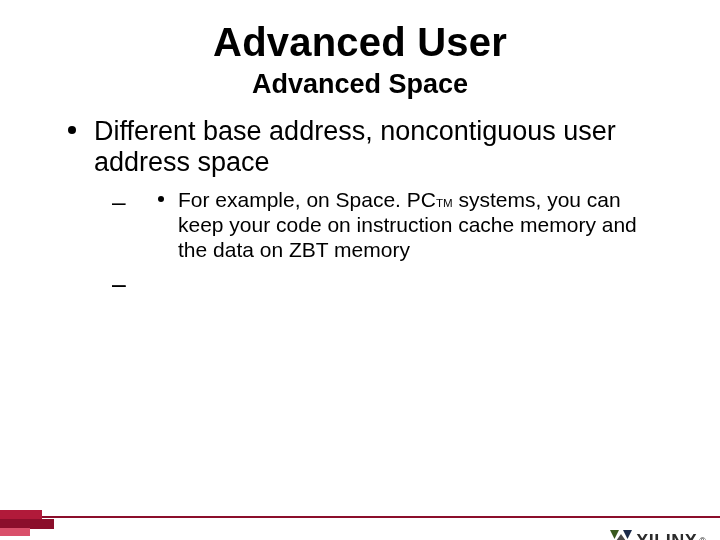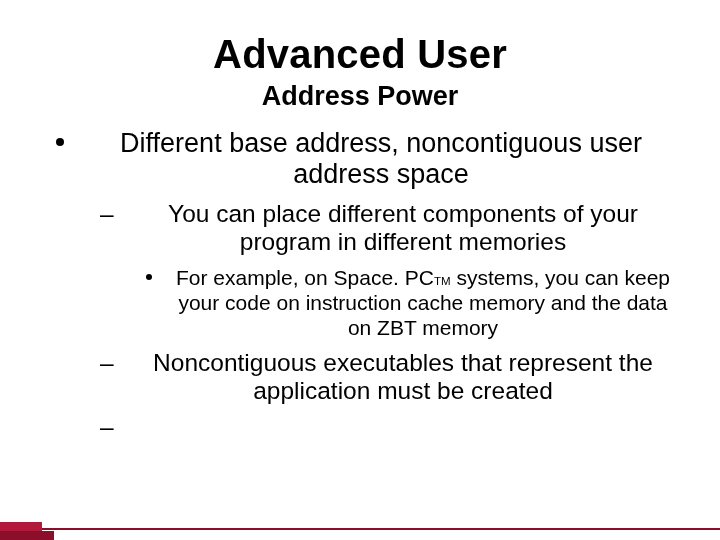--- a/index.html
+++ b/index.html
@@ -16,37 +16,36 @@
   .slide {
     width: 720px;
     height: 540px;
     position: relative;
     box-sizing: border-box;
   }
   .title {
     text-align: center;
     font-weight: bold;
     font-size: 40px;
-    margin-top: 32px;
+    margin-top: 20px;
     letter-spacing: 0.2px;
   }
   .subtitle {
     text-align: center;
     font-weight: bold;
     font-size: 27px;
     margin-top: 4px;
   }
   .content {
     margin: 16px 40px 0 56px;
   }
   ul.lvl1 {
     list-style: none;
     padding: 0;
-    margin: 0;
-    text-align: center;
+    margin: 12px;
   }
   ul.lvl1 > li {
     position: relative;
     padding-left: 26px;
     font-size: 27px;
     line-height: 1.15;
     margin-bottom: 10px;
   }
   ul.lvl1 > li .bullet1 {
     position: absolute;
@@ -169,41 +168,39 @@
     color: #2b2b2b;
     margin-left: -2px;
   }
 </style>
 </head>
 <body>
 
 <div class="slide">
 
   <div class="title">Advanced User</div>
-  <div class="subtitle">Address Power</div>
+  <div class="subtitle">Advanced Space</div>
 
   <div class="content">
     <ul class="lvl1">
       <li>
         <span class="bullet1"></span>
         <span>Different base address, noncontiguous user address space</span>
         <ul class="lvl2">
           <li>
             <span class="dash">–</span>
-            <span>You can place different components of your program in different memories</span>
             <ul class="lvl3">
               <li>
                 <span class="bullet3"></span>
                 <span>For example, on Space. PC</span><span class="tm">TM</span><span> systems, you can keep your code on instruction cache memory and the data on ZBT memory</span>
               </li>
             </ul>
           </li>
           <li>
             <span class="dash">–</span>
-            <span>Noncontiguous executables that represent the application must be created</span>
           </li>
           <li>
             <span class="dash">–</span>
           </li>
         </ul>
       </li>
     </ul>
   </div>
 
   <div class="footer">

